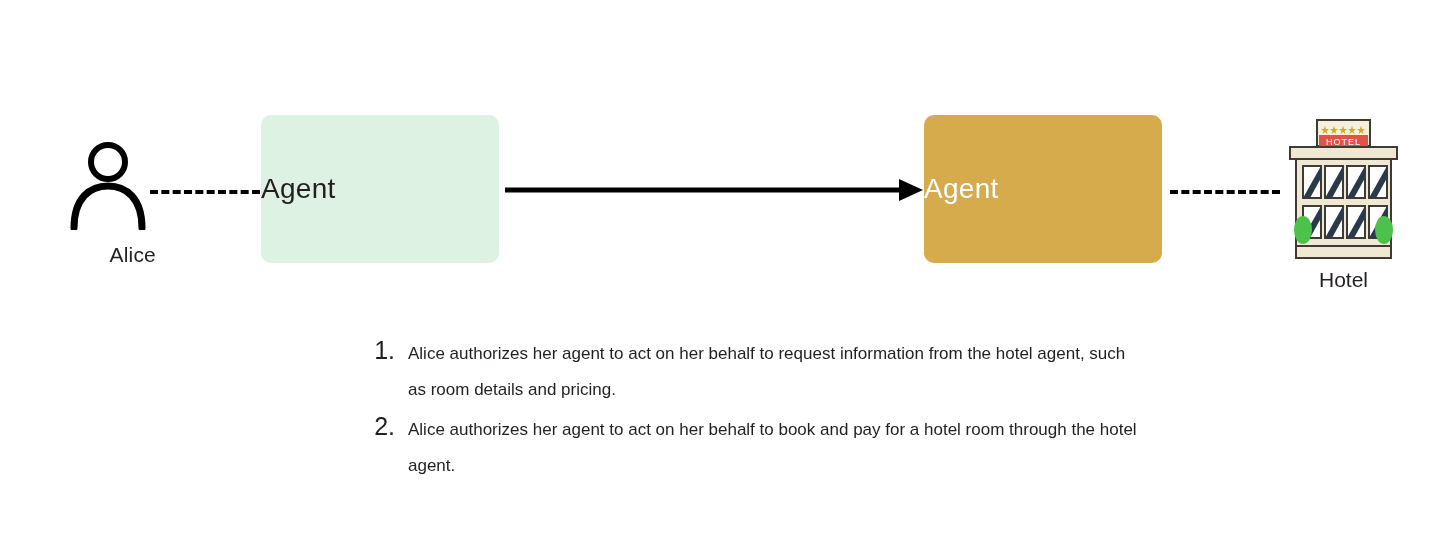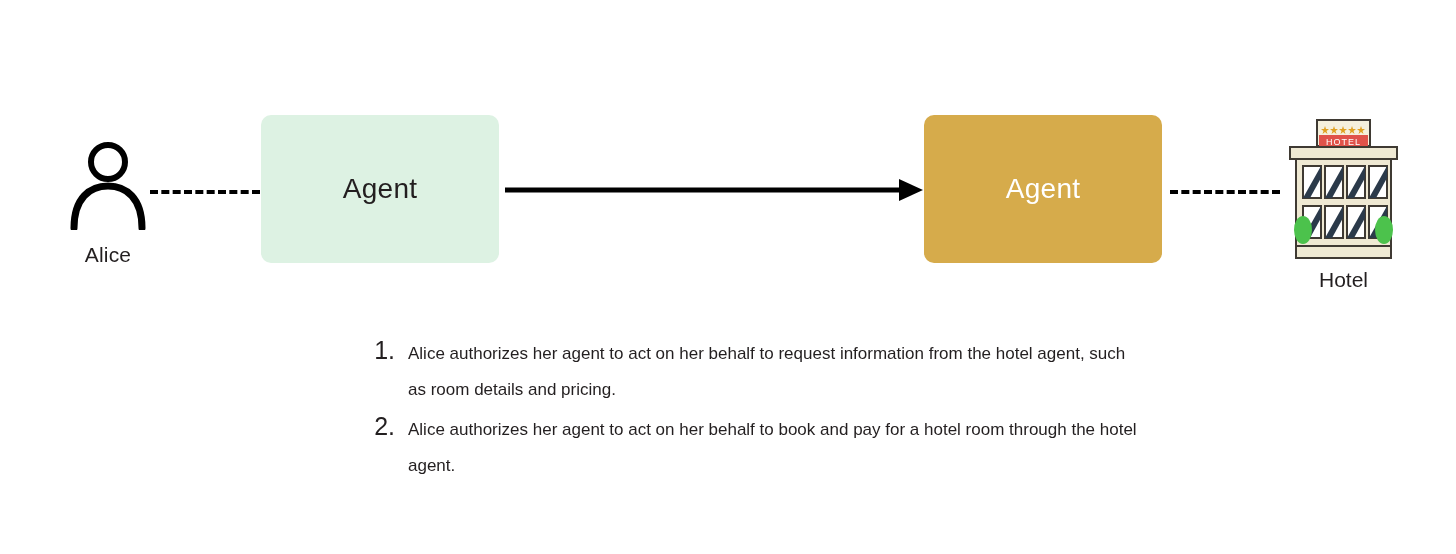--- a/index.html
+++ b/index.html
@@ -29,21 +29,21 @@
     left: 0;
     top: 0;
     width: 96px;
     height: 90px;
   }
   #alice-label {
     position: absolute;
     left: 0;
     top: 103px;
     width: 96px;
-    text-align: center;
+    text-align: right;
     font-size: 21px;
     color: #231f20;
     letter-spacing: 0.2px;
   }
 
   
   .dashed-connector {
     position: absolute;
     height: 0;
     border-top: 4px dashed #000000;
@@ -58,21 +58,21 @@
     top: 190px;
     width: 110px;
   }
 
   
   .agent-box {
     position: absolute;
     border-radius: 10px;
     display: flex;
     align-items: center;
-    justify-content: center;
+    justify-content: flex-start;
     font-size: 28px;
     letter-spacing: 0.3px;
   }
   #agent-user {
     left: 261px;
     top: 115px;
     width: 238px;
     height: 148px;
     background: #ddf2e3;
     color: #231f20;

